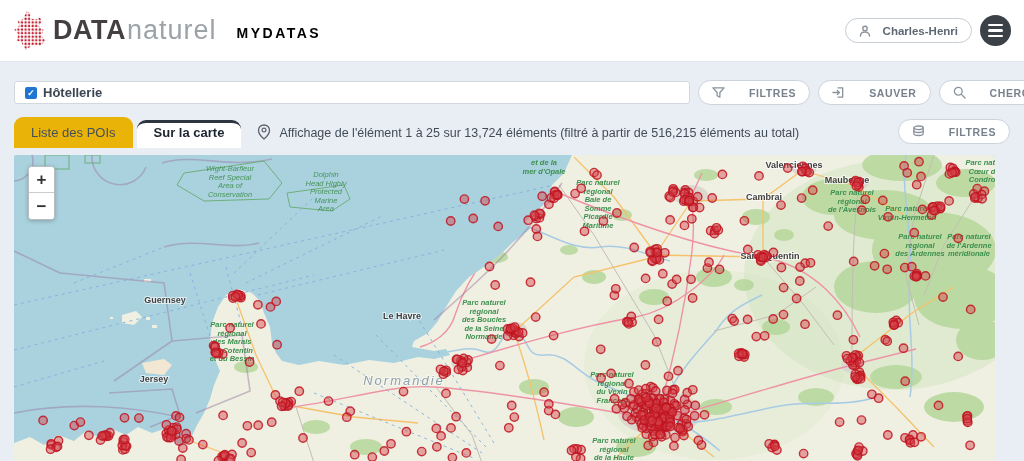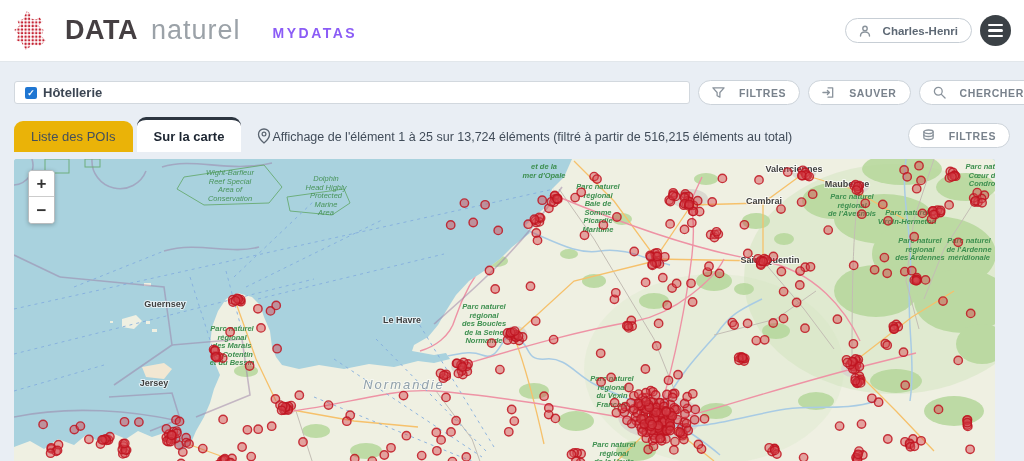--- a/index.html
+++ b/index.html
@@ -2,52 +2,52 @@
 <html><head>
 <meta charset="utf-8">
 <style>
   * { box-sizing: border-box; margin: 0; padding: 0; }
   html,body { width:1024px; height:461px; overflow:hidden; }
   body { font-family:"Liberation Sans", sans-serif; background:#e9eef4; }
 
   
   .topbar { height:62px; background:#ffffff; display:flex; align-items:center;
             justify-content:space-between; padding:0 13px; border-bottom:1px solid #e2e7eb; }
-  .brand { display:flex; align-items:center; gap:16px; cursor:pointer; }
+  .brand { display:flex; align-items:center; gap:4px; cursor:pointer; }
   .brand-data { font-size:27px; font-weight:bold; color:#453f42; letter-spacing:.5px; }
   .brand-tourisme { font-size:27px; font-weight:300; color:#9ba2a8; letter-spacing:1px; margin-left:-3px; }
-  .brand-suffix { font-size:14px; font-weight:600; color:#8b5cf6; letter-spacing:2.5px; margin-left:16px; margin-top:4px;text-align:center; }
+  .brand-suffix { font-size:14px; font-weight:600; color:#000000; letter-spacing:2.5px; margin-left:16px; margin-top:4px;text-align:center; }
   .topbar-right { display:flex; align-items:center; gap:8px; }
   .user-pill { display:flex; align-items:center; gap:12px; height:25px; padding:0 13px;
                border:1px solid #c7ced5; border-radius:13px; background:#fff;
                font-size:11.5px; font-weight:bold; color:#5d6874; cursor:pointer; }
   .menu-btn { width:31px; height:31px; border-radius:50%; background:#3b4146; border:none;
               display:flex; flex-direction:column; align-items:center; justify-content:center;
               gap:3px; cursor:pointer; }
   .menu-btn span { display:block; width:15px; height:2.5px; background:#fff; border-radius:2px; }
 
   
   .search-row { display:flex; align-items:center; gap:8px; margin:18px 14px 0 14px; }
   .search-input { flex:0 0 auto; width:676px; height:23px; background:#fff; border:1px solid #d2d8de;
                   border-radius:3px; display:flex; align-items:center; padding:0 10px; cursor:text; }
   .chip { display:flex; align-items:center; gap:6px; font-size:13px; color:#3c4653; font-weight:600; }
   .chip-box { width:12px; height:12px; background:#1f76d2; border-radius:2px; color:#fff;
               font-size:9px; line-height:12px; text-align:center; cursor:pointer; }
-  .pill { display:flex; align-items:center; gap:14px; height:25px; padding:0 13px; background:#fff;
+  .pill { display:flex; align-items:center; gap:24px; height:25px; padding:0 13px; background:#fff;
           border:1px solid #ccd3da; border-radius:13px; font-size:10.5px; font-weight:bold;
           letter-spacing:.6px; color:#79828c; cursor:pointer; white-space:nowrap; }
   .pill svg { flex:0 0 auto; }
   .icon-stroke { fill:none; stroke:#8a939c; stroke-width:1.4; stroke-linecap:round; stroke-linejoin:round; }
 
   
   .tabs-row { display:flex; align-items:flex-end; margin:12px 14px 0 14px; }
   .tab { padding:8px 17px; font-size:13px; border-radius:9px 9px 0 0; cursor:pointer; }
   .tab-inactive { background:#eab308; color:#44505c; margin-right:4px; }
-  .tab-active { background:#ffffff; color:#1b2430; font-weight:bold; border-top:3px solid #2c3540; padding-top:9px; }
-  .status { display:flex; align-items:center; font-size:12.5px; color:#414c59;
+  .tab-active { background:#ffffff; color:#1b2430; font-weight:bold; border-top:3px solid #2c3540; padding-top:2px; }
+  .status { display:flex; align-items:center; gap:7px; font-size:12.5px; color:#414c59;
             margin-left:15px; padding-bottom:7px; }
   .columns-wrap { margin-left:auto; padding-bottom:4px; }
 
   
   .map-wrap { position:relative; width:981px; height:309px; margin:7px 14px 0 14px;
               background:#a9d2de; border-radius:3px; overflow:hidden; cursor:grab; }
   .map-wrap svg.basemap { display:block; }
   .zoom-ctl { position:absolute; left:14px; top:11px; width:27px; background:#fff;
               border:1px solid #b9bcbe; border-radius:4px; overflow:hidden;
               box-shadow:0 1px 4px rgba(0,0,0,.25); }

